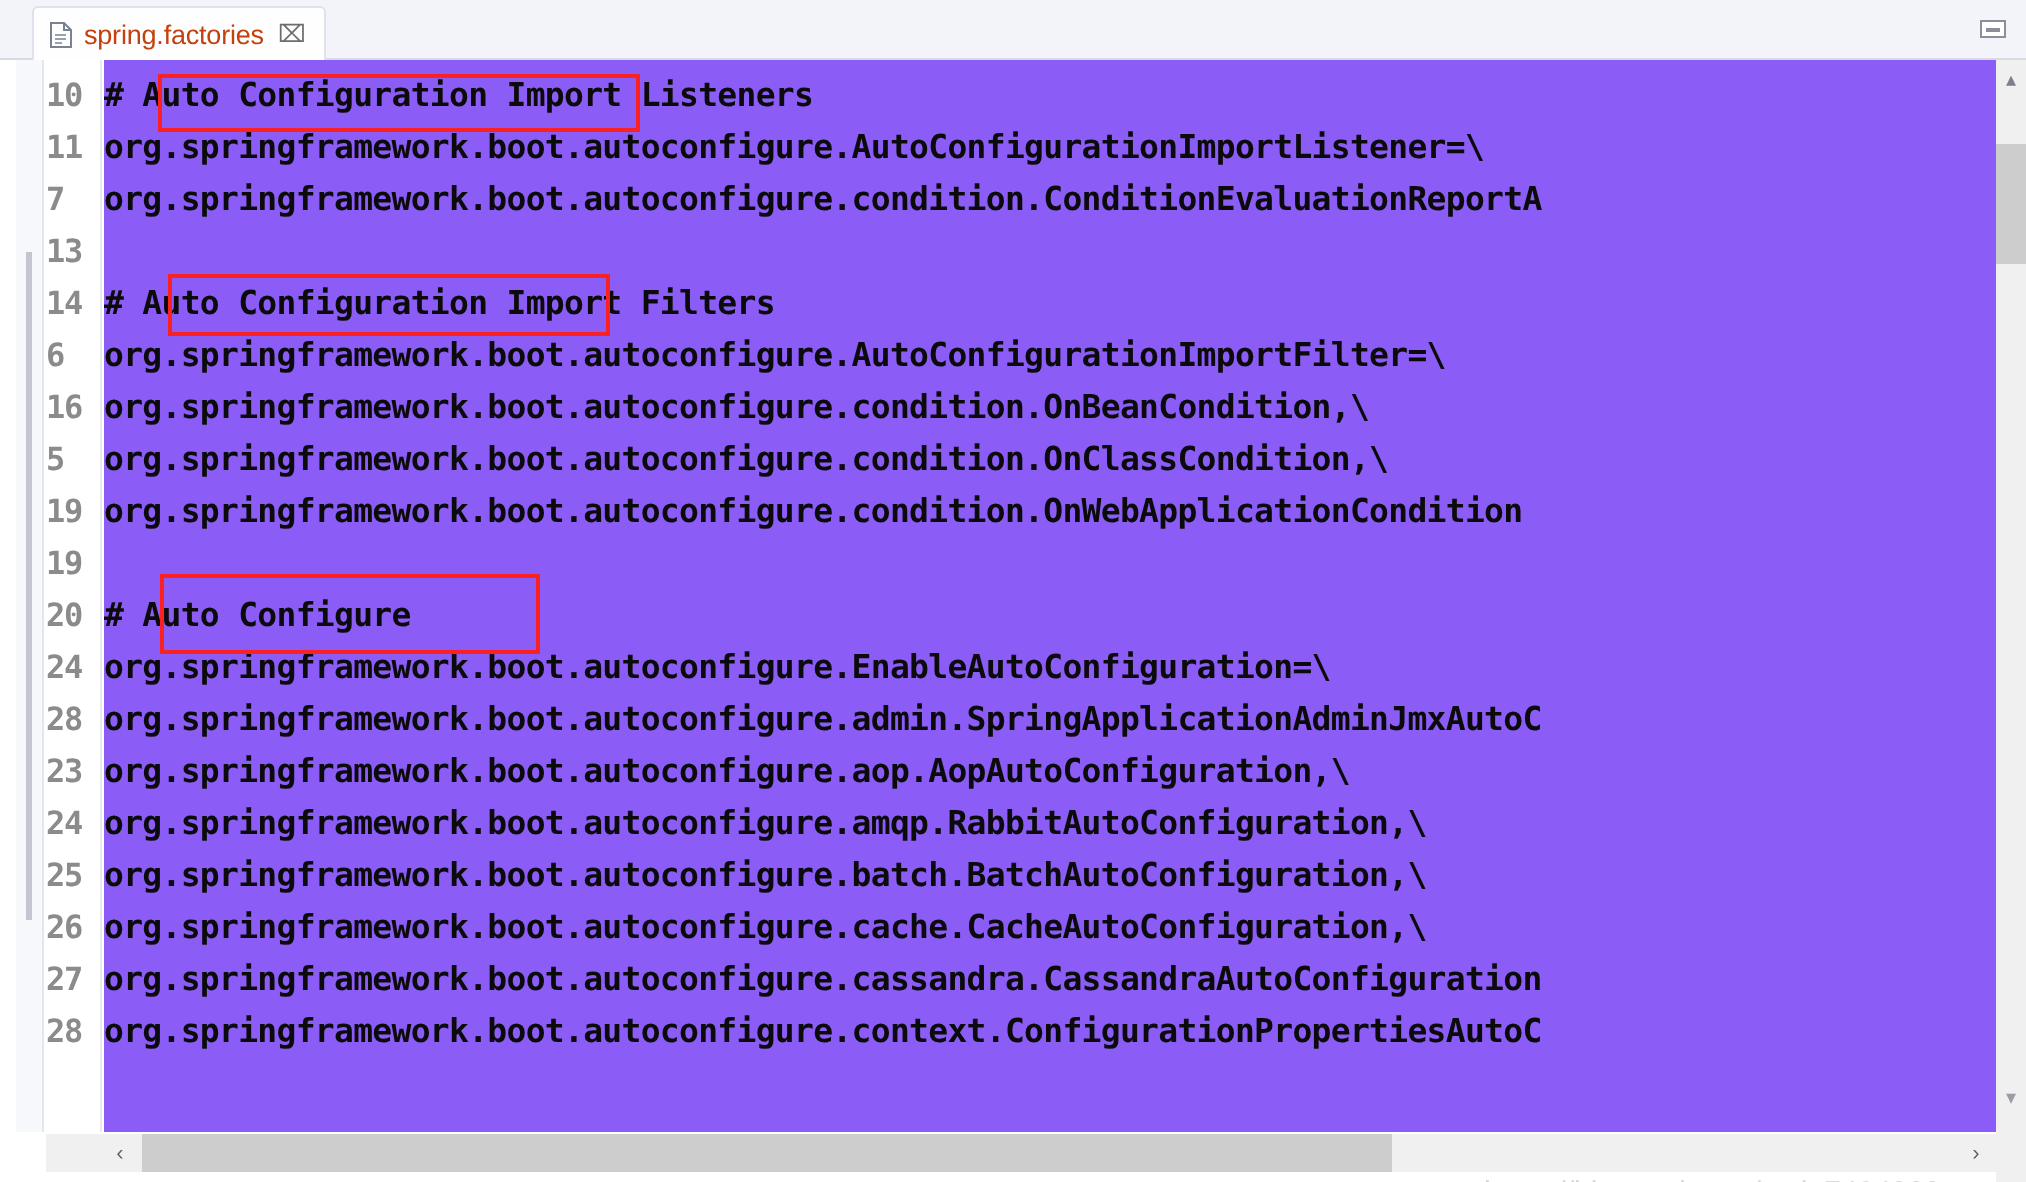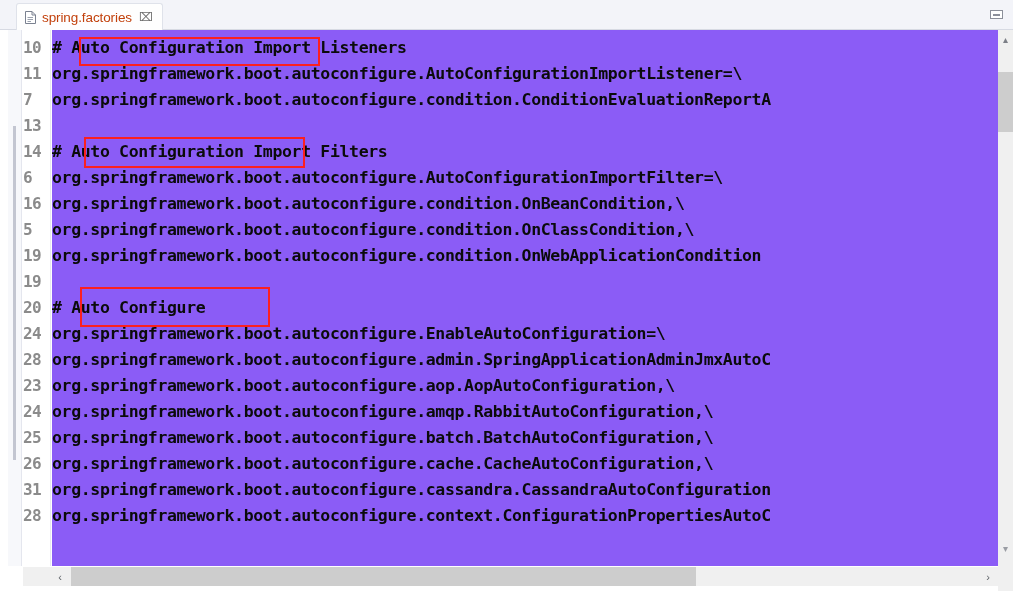--- a/index.html
+++ b/index.html
@@ -332,21 +332,21 @@
           <div class="gutter-row">5</div>
           <div class="gutter-row">19</div>
           <div class="gutter-row">19</div>
           <div class="gutter-row">20</div>
           <div class="gutter-row">24</div>
           <div class="gutter-row">28</div>
           <div class="gutter-row">23</div>
           <div class="gutter-row">24</div>
           <div class="gutter-row">25</div>
           <div class="gutter-row">26</div>
-          <div class="gutter-row">31</div>
+          <div class="gutter-row">27</div>
           <div class="gutter-row">28</div>
         </div>
     </div>
 
     <div class="code-area">
       <div class="code-lines" id="code-lines">
           <div class="code-row"># Auto Configuration Import Listeners</div>
           <div class="code-row">org.springframework.boot.autoconfigure.AutoConfigurationImportListener=\</div>
           <div class="code-row">org.springframework.boot.autoconfigure.condition.ConditionEvaluationReportA</div>
           <div class="code-row"></div>

